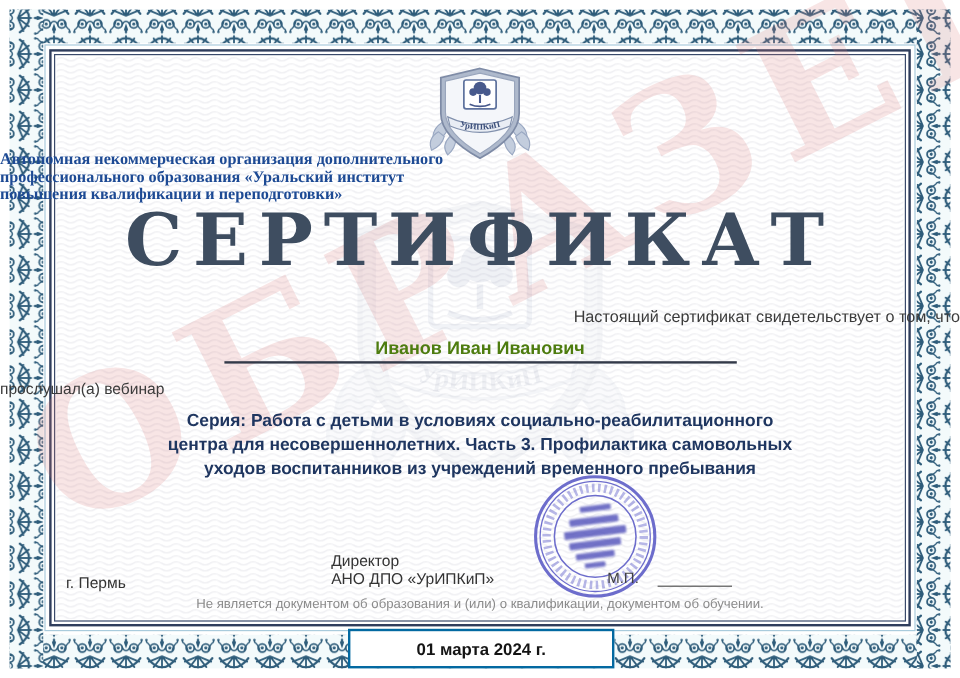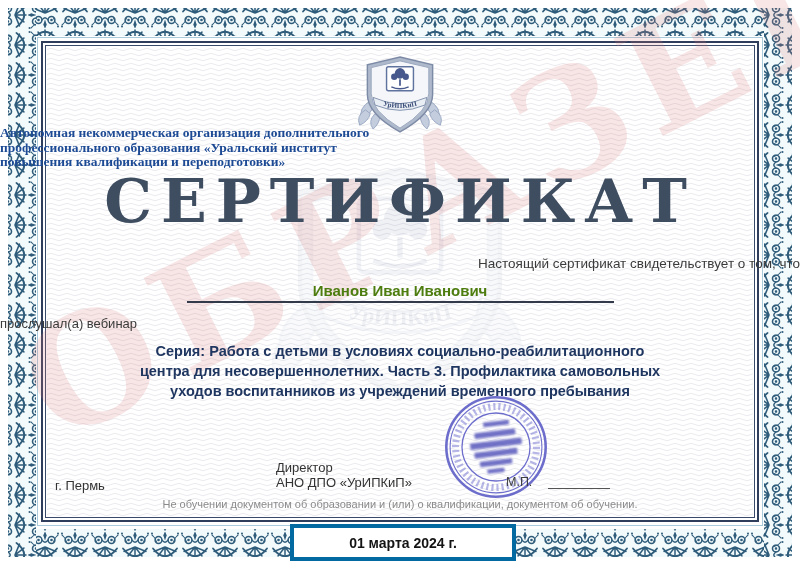--- a/index.html
+++ b/index.html
@@ -50,21 +50,21 @@
   }
   .city{position:absolute;left:55px;top:478px;font-size:13px;color:#333;text-align:center;}
   .director{position:absolute;left:276px;top:461px;font-size:13px;line-height:14.8px;color:#333;white-space:pre-line;}
   .stamp{position:absolute;left:442px;top:393px;opacity:.88;}
   .mp-label{position:absolute;left:506px;top:475px;font-size:12.5px;color:#404040;}
   .sig-line{position:absolute;left:548px;top:488px;width:62px;border-top:1.5px solid #555;}
   .disclaimer{position:absolute;left:0;top:498px;width:800px;text-align:center;
     font-size:11px;color:#8b8b8b;margin:0;}
   .date-box{
     position:absolute;left:290px;top:524px;width:218px;height:29px;z-index:6;
-    background:#fff;border:4px solid #0369a1;
+    background:#fff;border:2px solid #0369a1;
     display:flex;align-items:center;justify-content:center;
     font-size:14px;font-weight:bold;color:#141414;
   }
 </style>
 </head>
 <body>
 
 <div class="page">
 
   <svg class="border-svg" width="800" height="565">
@@ -195,20 +195,20 @@
         <rect x="26" y="44" width="48" height="6" rx="1" transform="rotate(-7 50 47)"></rect>
         <rect x="30" y="53" width="40" height="5.5" rx="1" transform="rotate(-7 50 56)"></rect>
         <rect x="35" y="62" width="30" height="5" rx="1" transform="rotate(-7 50 64)"></rect>
         <rect x="42" y="70" width="16" height="4" rx="1" transform="rotate(-7 50 72)"></rect>
       </g>
     </svg>
 
     <span class="mp-label">М.П.</span>
     <div class="sig-line"></div>
 
-    <p class="disclaimer">Не обучении документом об образовании и (или) о квалификации, документом об обучении.</p>
+    <p class="disclaimer">Не является документом об образования и (или) о квалификации, документом об обучении.</p>
   </div>
 
   <div class="date-box">
     <span>01 марта 2024 г.</span>
   </div>
 
 </div>
 
 </body></html>

